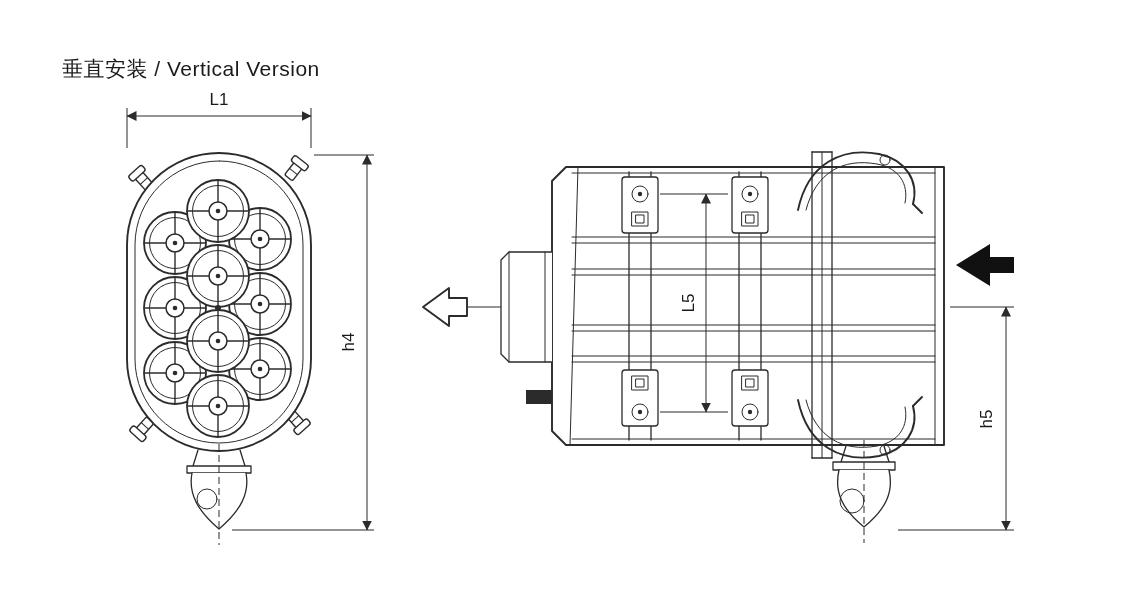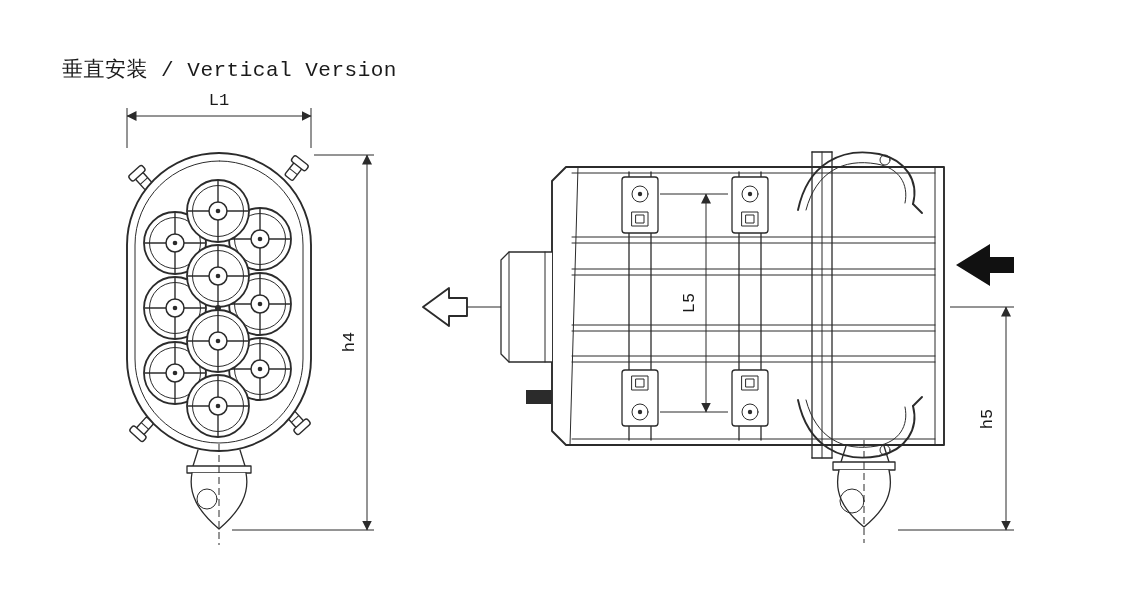--- a/index.html
+++ b/index.html
@@ -1,20 +1,20 @@
 <!DOCTYPE html>
 <html><head>
 <meta charset="utf-8">
 <style>
   html,body{margin:0;padding:0;background:#ffffff;}
   .stage{
     position:relative;
     width:1148px;height:595px;
     background:#ffffff;
-    font-family:Liberation Mono, monospace;
+    font-family:Liberation Sans, sans-serif;
     overflow:hidden;
   }
   svg{display:block}
   .ln{fill:none;stroke:#2b2b2b;stroke-width:1.3;stroke-linejoin:round;stroke-linecap:round}
   .thick{stroke-width:1.9}
   .thin{stroke-width:1}
   .dim{fill:none;stroke:#2b2b2b;stroke-width:1;stroke-linecap:butt}
   .white{fill:#ffffff}
   .dash{stroke-dasharray:7 4}
   .lbl{font-size:17px;fill:#1a1a1a}

